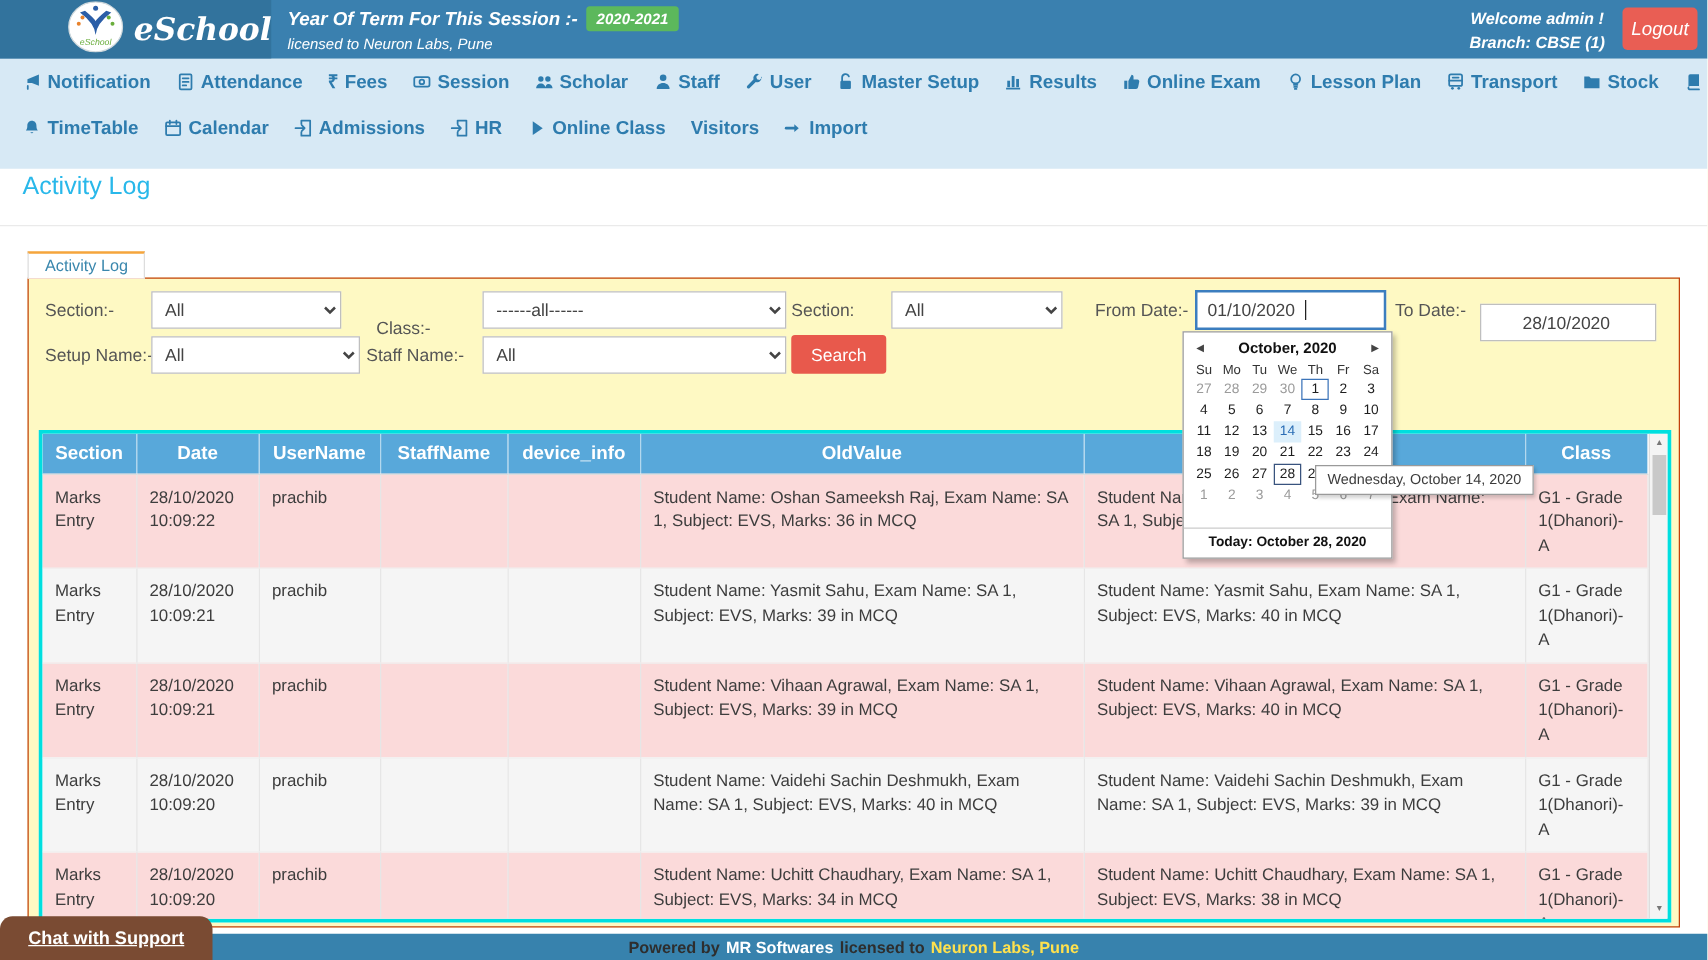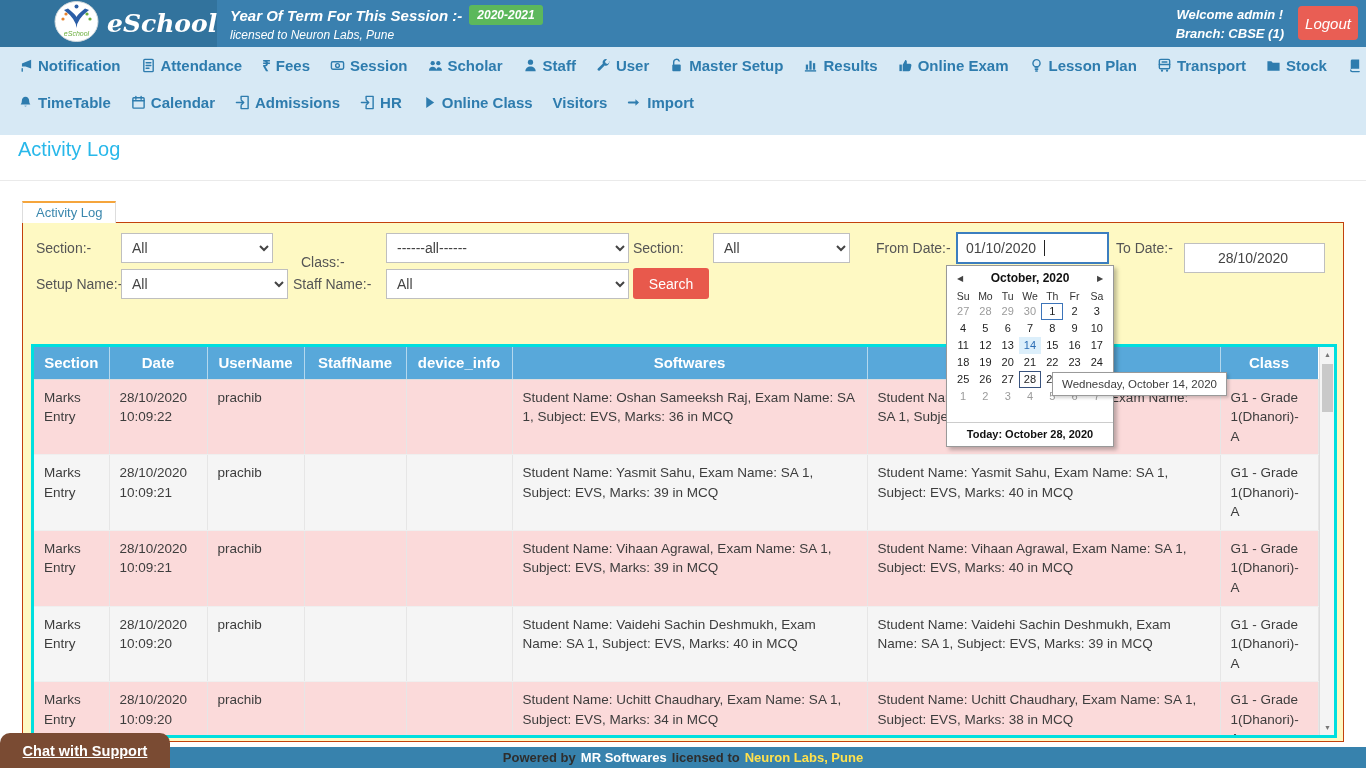--- a/index.html
+++ b/index.html
@@ -381,21 +381,21 @@
             <col style="width:353px">
             <col style="width:98px">
         </colgroup>
         <thead>
             <tr id="thead-row">
               <th>Section</th>
               <th>Date</th>
               <th>UserName</th>
               <th>StaffName</th>
               <th>device_info</th>
-              <th>Softwares</th>
+              <th>OldValue</th>
               <th>NewValue</th>
               <th>Class</th>
             </tr>
           </thead>
         <tbody id="tbody">
             <tr class="pink">
               <td>Marks Entry</td>
               <td>28/10/2020 10:09:22</td>
               <td>prachib</td>
               <td></td>

